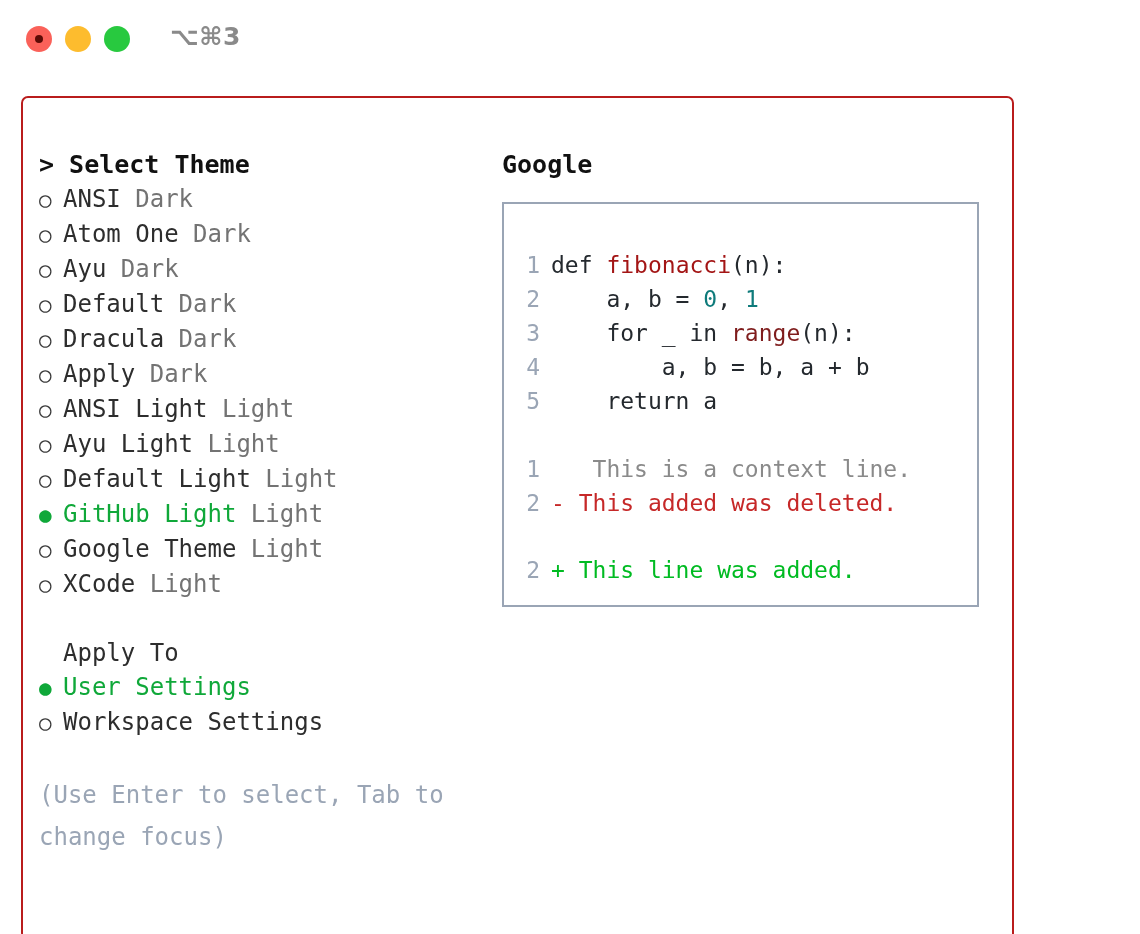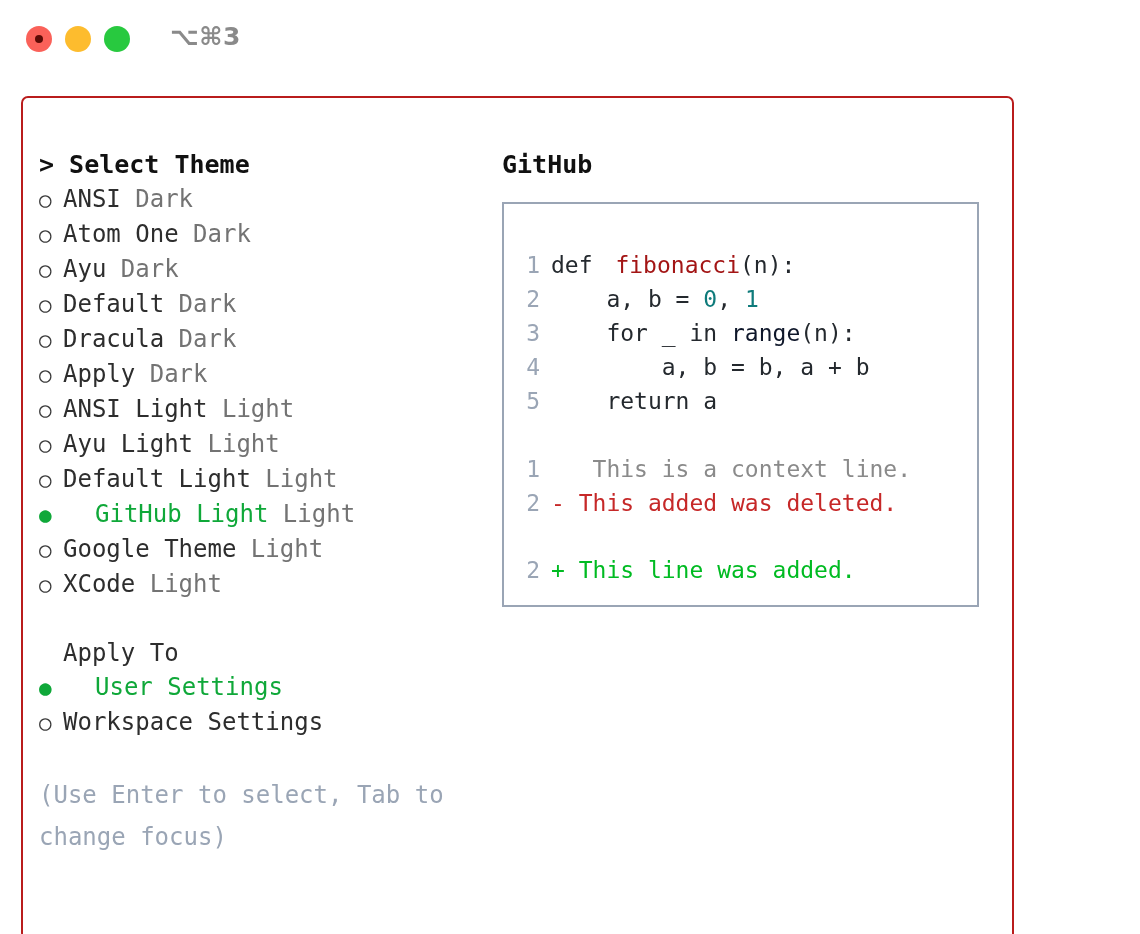--- a/index.html
+++ b/index.html
@@ -116,21 +116,21 @@
   }
   .marker {
     width: 24px;
     flex: 0 0 24px;
     font-size: 21px;
     color: #3b3b3b;
     line-height: 34px;
   }
   .marker.on { color: #0fa839; }
   .opt-name { color: #2d2d2d; }
-  .opt-row.selected .opt-name { color: #0fa839; margin-left: 32px; }
+  .opt-row.selected .opt-name { color: #0fa839; }
   .opt-variant { color: #737373; }
 
   .apply-head {
     font-size: 24px;
     color: #2d2d2d;
     line-height: 34px;
     padding-left: 24px;
     white-space: pre;
   }
 
@@ -181,23 +181,23 @@
     white-space: pre;
   }
   .gutter {
     width: 26px;
     flex: 0 0 26px;
     text-align: right;
     color: #9aa5b5;
     margin-right: 11px;
   }
   .code-text { color: #24292e; }
-  .tok-func { color: #a31515; margin-left: 9px; }
+  .tok-func { color: #a31515; }
   .tok-num  { color: #0f7b7b; }
-  .tok-blue { color: #0f172a; }
+  .tok-blue { color: #7f1d1d; }
 
   .diff-gap { height: 34px; }
   .diff-ctx { color: #8a8a8a; }
   .diff-del { color: #c62828; }
   .diff-add { color: #00bb22; margin-top: 33px; }
 </style>
 </head>
 <body>
 
 <div class="window">
@@ -238,21 +238,21 @@
             <div class="opt-row selected"><span class="marker on">●</span><span class="opt-name">User Settings</span></div>
             <div class="opt-row"><span class="marker">○</span><span class="opt-name">Workspace Settings</span></div>
           </div>
 
         <div class="spacer-lg"></div>
 
         <div class="hint">(Use Enter to select, Tab to change focus)</div>
       </div>
 
       <div class="right-pane">
-        <div class="preview-title">GitHub</div>
+        <div class="preview-title">Google</div>
         <div class="preview-box">
           <div class="code-area">
             <div id="code-lines">
                 <div class="code-line"><span class="gutter">1</span><span class="code-text">def </span><span class="tok-func">fibonacci</span><span class="code-text">(n):</span></div>
                 <div class="code-line"><span class="gutter">2</span><span class="code-text">    a, b = </span><span class="tok-num">0</span><span class="code-text">, </span><span class="tok-num">1</span></div>
                 <div class="code-line"><span class="gutter">3</span><span class="code-text">    for _ in </span><span class="tok-blue">range</span><span class="code-text">(n):</span></div>
                 <div class="code-line"><span class="gutter">4</span><span class="code-text">        a, b = b, a + b</span></div>
                 <div class="code-line"><span class="gutter">5</span><span class="code-text">    return a</span></div>
               </div>
             <div class="diff-gap"></div>

